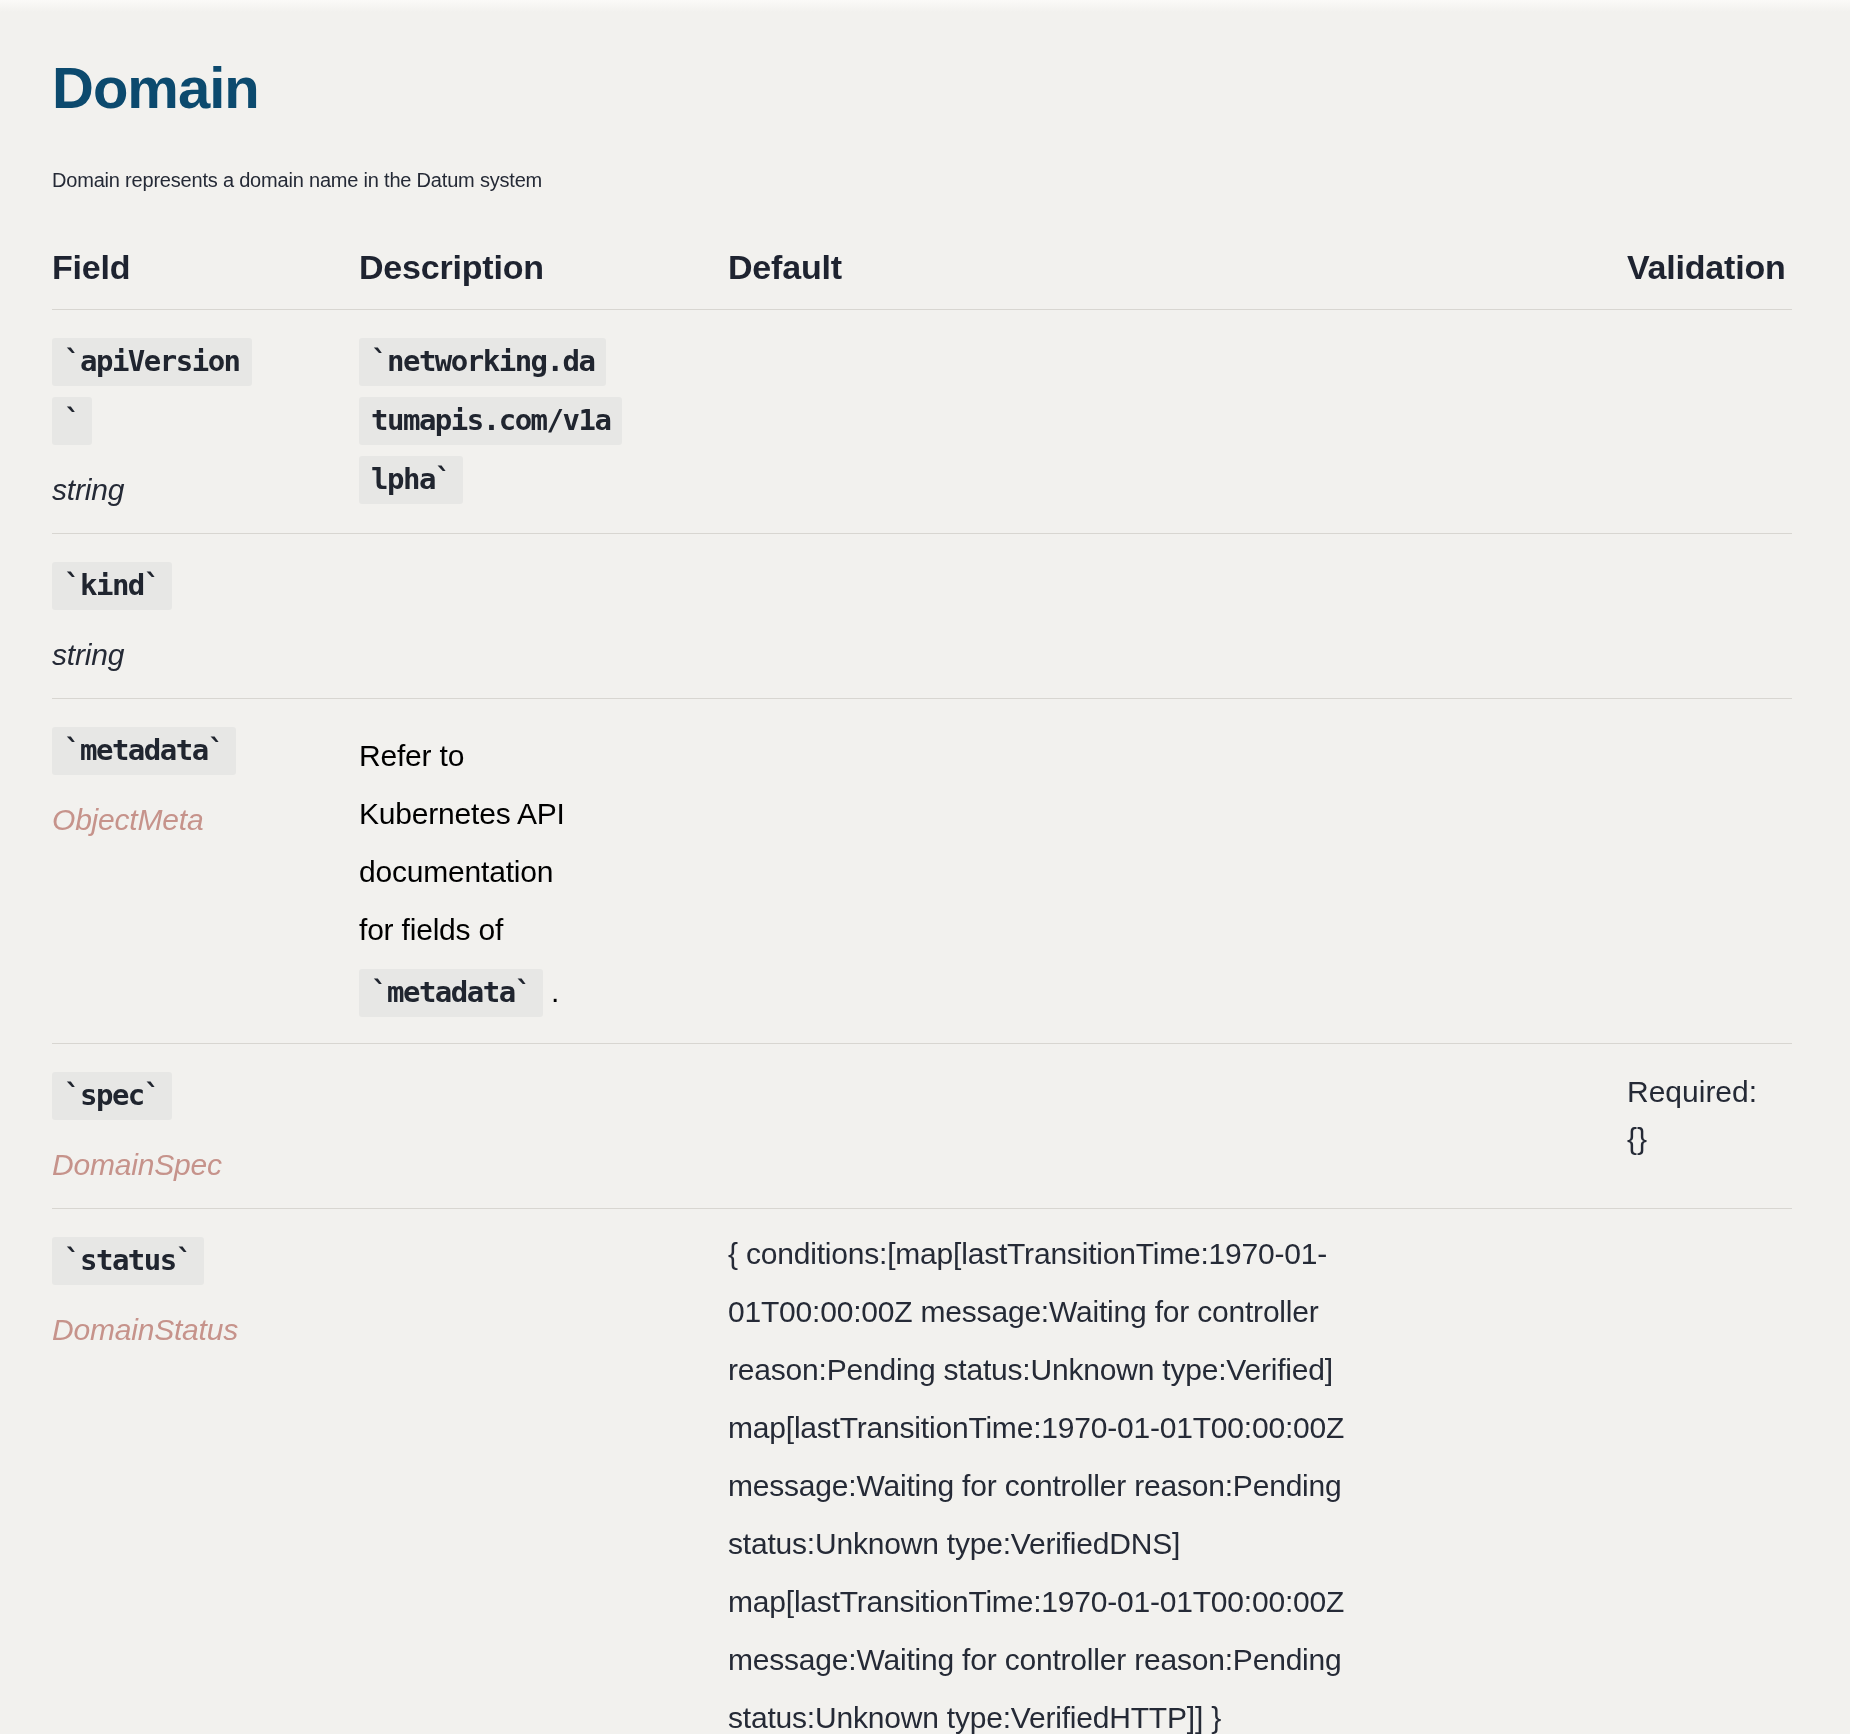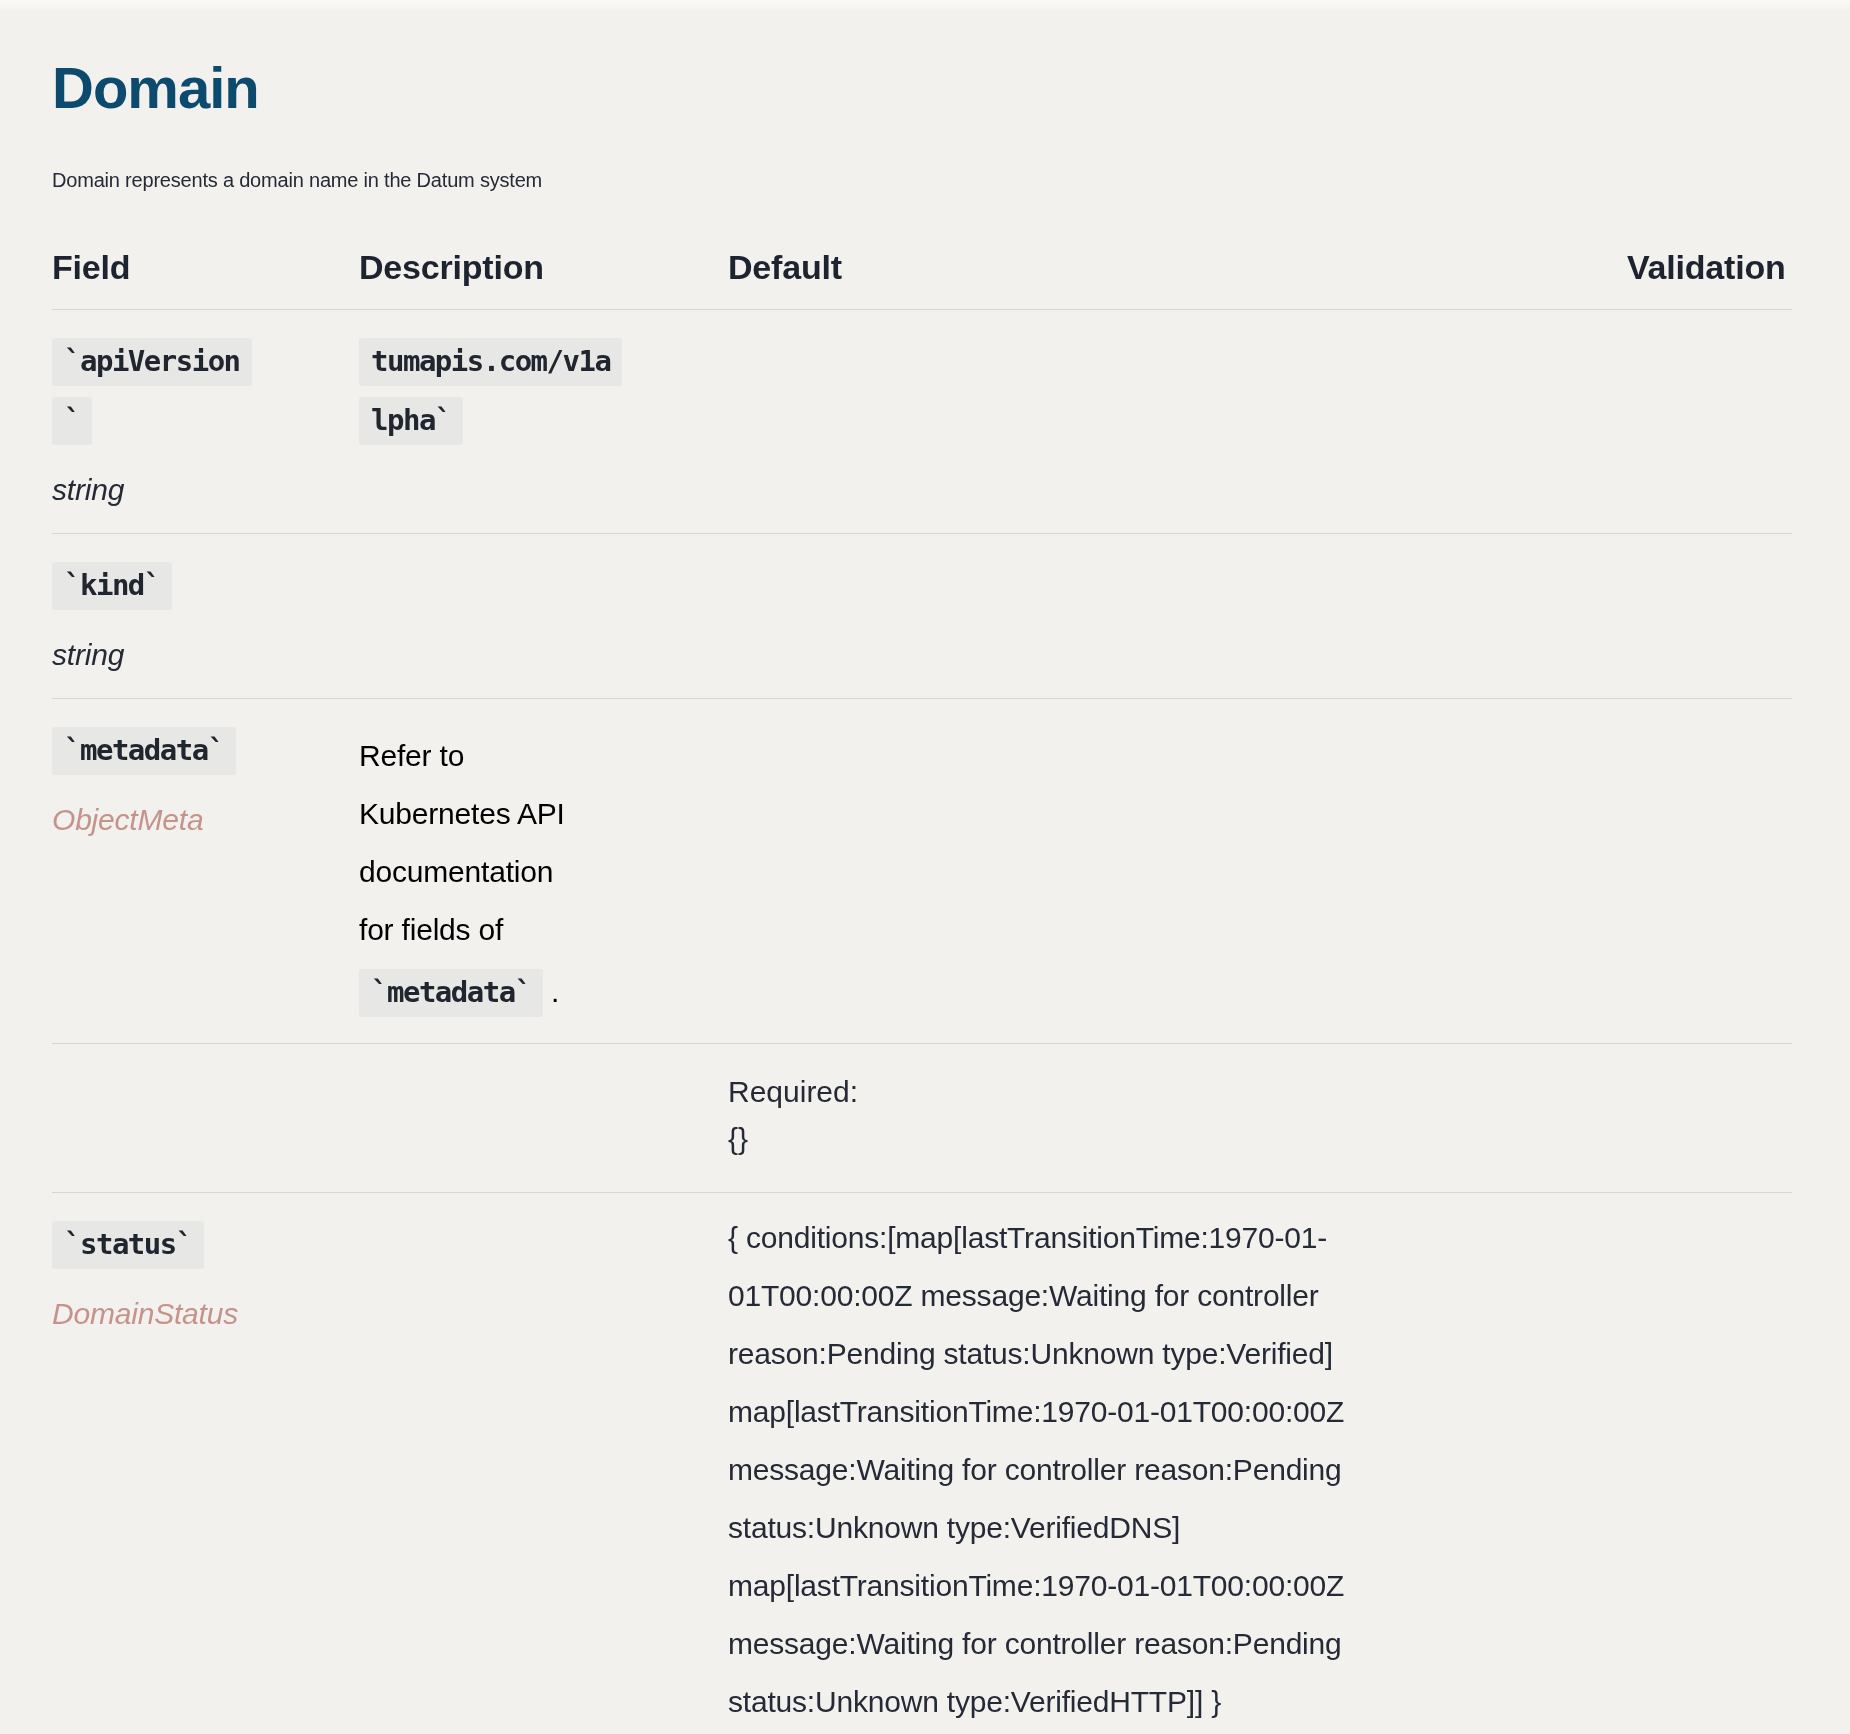--- a/index.html
+++ b/index.html
@@ -126,20 +126,21 @@
       <div class="t-cell">Validation</div>
     </div>
     <div id="table-body">
         <div class="t-row t-body-row">
           <div class="t-cell">
             <div class="code-line"><span class="code-chip">`apiVersion</span></div>
             <div class="code-line"><span class="code-chip">`</span></div>
             <span class="type-name type-plain">string</span>
           </div>
           <div class="t-cell">
+            <div class="code-line"><span class="code-chip">`networking.da</span></div>
             <div class="code-line"><span class="code-chip">tumapis.com/v1a</span></div>
             <div class="code-line"><span class="code-chip">lpha`</span></div>
           </div>
           <div class="t-cell"></div>
           <div class="t-cell"></div>
         </div>
         <div class="t-row t-body-row">
           <div class="t-cell">
             <div class="code-line"><span class="code-chip">`kind`</span></div>
             <span class="type-name type-plain">string</span>
@@ -156,20 +157,24 @@
             <div class="desc-text-line"><span class="mixed-tail">Refer to</span></div>
             <div class="desc-text-line"><span class="mixed-tail">Kubernetes API</span></div>
             <div class="desc-text-line"><span class="mixed-tail">documentation</span></div>
             <div class="desc-text-line"><span class="mixed-tail">for fields of</span></div>
             <div class="desc-code-line"><span class="code-chip">`metadata`</span><span class="mixed-tail"> .</span></div>
           </div>
           <div class="t-cell"></div>
           <div class="t-cell"></div>
         </div>
         <div class="t-row t-body-row">
+          <div class="t-cell">
+            <div class="code-line"><span class="code-chip">`spec`</span></div>
+            <span class="type-name type-link">DomainSpec</span>
+          </div>
           <div class="t-cell"></div>
           <div class="t-cell"></div>
           <div class="t-cell">
             <div class="validation-line">Required:</div>
             <div class="validation-line">{}</div>
           </div>
         </div>
         <div class="t-row t-body-row">
           <div class="t-cell">
             <div class="code-line"><span class="code-chip">`status`</span></div>

